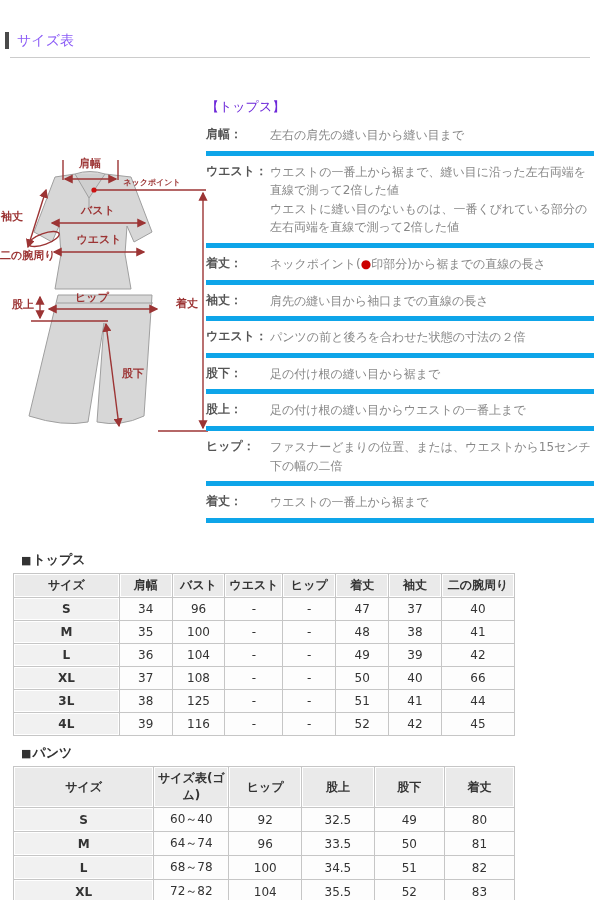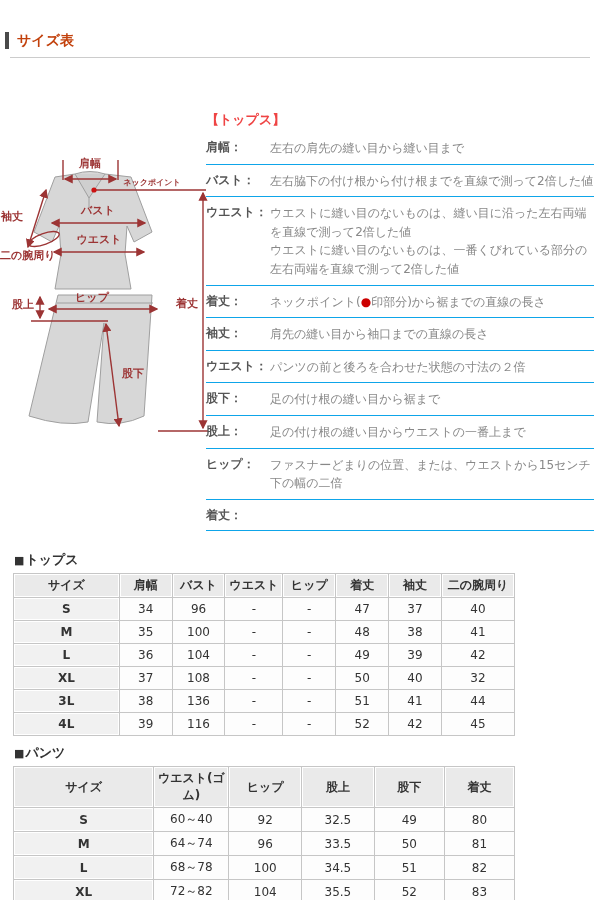--- a/index.html
+++ b/index.html
@@ -1,39 +1,39 @@
 <!DOCTYPE html>
 <html lang="ja"><head>
 <meta charset="utf-8">
 <style>
   html,body { margin:0; padding:0; background:#fff; }
   body { width:600px; height:900px; font-family:"DejaVu Sans","Liberation Sans",sans-serif; }
   .page { position:relative; width:600px; height:900px; overflow:hidden; background:#fff; }
 
   .header { padding:30px 5px 0 5px; }
   .page-title { display:inline-block; border-left:4px solid #4a4a4a; padding-left:8px;
-                font-size:14px; font-weight:bold; color:#c2410c; line-height:1.2; }
+                font-size:14px; font-weight:normal; color:#8b5cf6; line-height:1.2; }
   .divider { border:none; border-top:1px solid #ccc; margin:8px 5px 0 5px; }
 
   .figure-area { position:relative; height:485px; }
   .diagram { position:absolute; left:0; top:92px; }
   .diagram text { font-family:"DejaVu Sans","Liberation Sans",sans-serif; font-weight:bold;
                   fill:#9c3434; font-size:11px; }
   .diagram text.small { font-size:8px; }
 
   .defs { position:absolute; left:206px; top:38px; width:388px; }
-  .def-heading { font-size:13px; font-weight:bold; color:#ef4444; margin:15px 0 3px 0; }
+  .def-heading { font-size:13px; font-weight:normal; color:#6d28d9; margin:2px 0 3px 0; }
   .def-heading.second { margin-top:18px; }
-  .def-row { display:flex; border-bottom:1px solid #0ea5e9; padding:7px 0 6px 0; }
+  .def-row { display:flex; border-bottom:5px solid #0ea5e9; padding:7px 0 6px 0;justify-content:center; }
   .def-term { width:64px; flex:none; font-size:12px; font-weight:bold; color:#555; }
   .def-desc { flex:1; font-size:12px; color:#888; line-height:1.55; }
   .dot { color:#cc0000; }
 
   .tables { padding:0 12px 0 13px; }
-  .table-label { font-size:13px; color:#333; margin:8px 0 4px 1px; font-weight:bold; }
+  .table-label { font-size:13px; color:#333; margin:8px 0 4px 8px; font-weight:bold; }
   .table-label .bullet { font-size:11px; margin-right:1px; }
   table { border-collapse:collapse; width:502px; table-layout:fixed; font-size:12px; }
   th, td { border:1px solid #c6c6c6; text-align:center; padding:3px 2px; color:#333; height:16px; }
   thead th { background:#eaeaea; box-shadow:inset 0 0 0 1px #fff; font-weight:bold; }
   tbody th { background:#f1f1f1; box-shadow:inset 0 0 0 1px #fff; font-weight:bold; }
   tbody td { background:#fdfdfd; font-weight:normal; }
 </style>
 </head>
 <body>
 
@@ -104,27 +104,23 @@
     </svg>
 
     <div class="defs">
       <div class="def-heading">【トップス】</div>
 
       <div class="def-row">
         <div class="def-term">肩幅：</div>
         <div class="def-desc">左右の肩先の縫い目から縫い目まで</div>
       </div>
       <div class="def-row">
-        <div class="def-term">バスト：</div>
-        <div class="def-desc">左右脇下の付け根から付け根までを直線で測って2倍した値</div>
-      </div>
-      <div class="def-row">
         <div class="def-term">ウエスト：</div>
         <div class="def-desc">
-          <div>ウエストに縫い目のないものは、縫い目に沿った左右両端を直線で測って2倍した値</div>
+          <div>ウエストの一番上から裾まで、縫い目に沿った左右両端を直線で測って2倍した値</div>
           <div>ウエストに縫い目のないものは、一番くびれている部分の左右両端を直線で測って2倍した値</div>
         </div>
       </div>
       <div class="def-row">
         <div class="def-term">着丈：</div>
         <div class="def-desc"><span>ネックポイント(</span><span class="dot">●</span><span>印部分)から裾までの直線の長さ</span></div>
       </div>
       <div class="def-row">
         <div class="def-term">袖丈：</div>
         <div class="def-desc">肩先の縫い目から袖口までの直線の長さ</div>
@@ -142,20 +138,21 @@
       <div class="def-row">
         <div class="def-term">股上：</div>
         <div class="def-desc">足の付け根の縫い目からウエストの一番上まで</div>
       </div>
       <div class="def-row">
         <div class="def-term">ヒップ：</div>
         <div class="def-desc">ファスナーどまりの位置、または、ウエストから15センチ下の幅の二倍</div>
       </div>
       <div class="def-row">
         <div class="def-term">着丈：</div>
+        <div class="def-desc">ウエストの一番上から裾まで</div>
       </div>
     </div>
   </div>
 
   <div class="tables">
 
     <div class="table-label"><span class="bullet">■</span><span>トップス</span></div>
     <table>
       <colgroup>
         <col style="width:21%">
@@ -211,26 +208,26 @@
             <td>42</td>
           </tr>
           <tr>
             <th>XL</th>
             <td>37</td>
             <td>108</td>
             <td>-</td>
             <td>-</td>
             <td>50</td>
             <td>40</td>
-            <td>32</td>
+            <td>66</td>
           </tr>
           <tr>
             <th>3L</th>
             <td>38</td>
-            <td>136</td>
+            <td>125</td>
             <td>-</td>
             <td>-</td>
             <td>51</td>
             <td>41</td>
             <td>44</td>
           </tr>
           <tr>
             <th>4L</th>
             <td>39</td>
             <td>116</td>
@@ -249,21 +246,21 @@
         <col style="width:28%">
           <col style="width:15%">
           <col style="width:14.5%">
         <col style="width:14.5%">
           <col style="width:14%">
           <col style="width:14%">
       </colgroup>
       <thead>
         <tr>
             <th>サイズ</th>
-            <th>ウエスト(ゴム)</th>
+            <th>サイズ表(ゴム)</th>
             <th>ヒップ</th>
             <th>股上</th>
             <th>股下</th>
             <th>着丈</th>
           </tr>
       </thead>
       <tbody>
           <tr>
             <th>S</th>
             <td>60～40</td>

